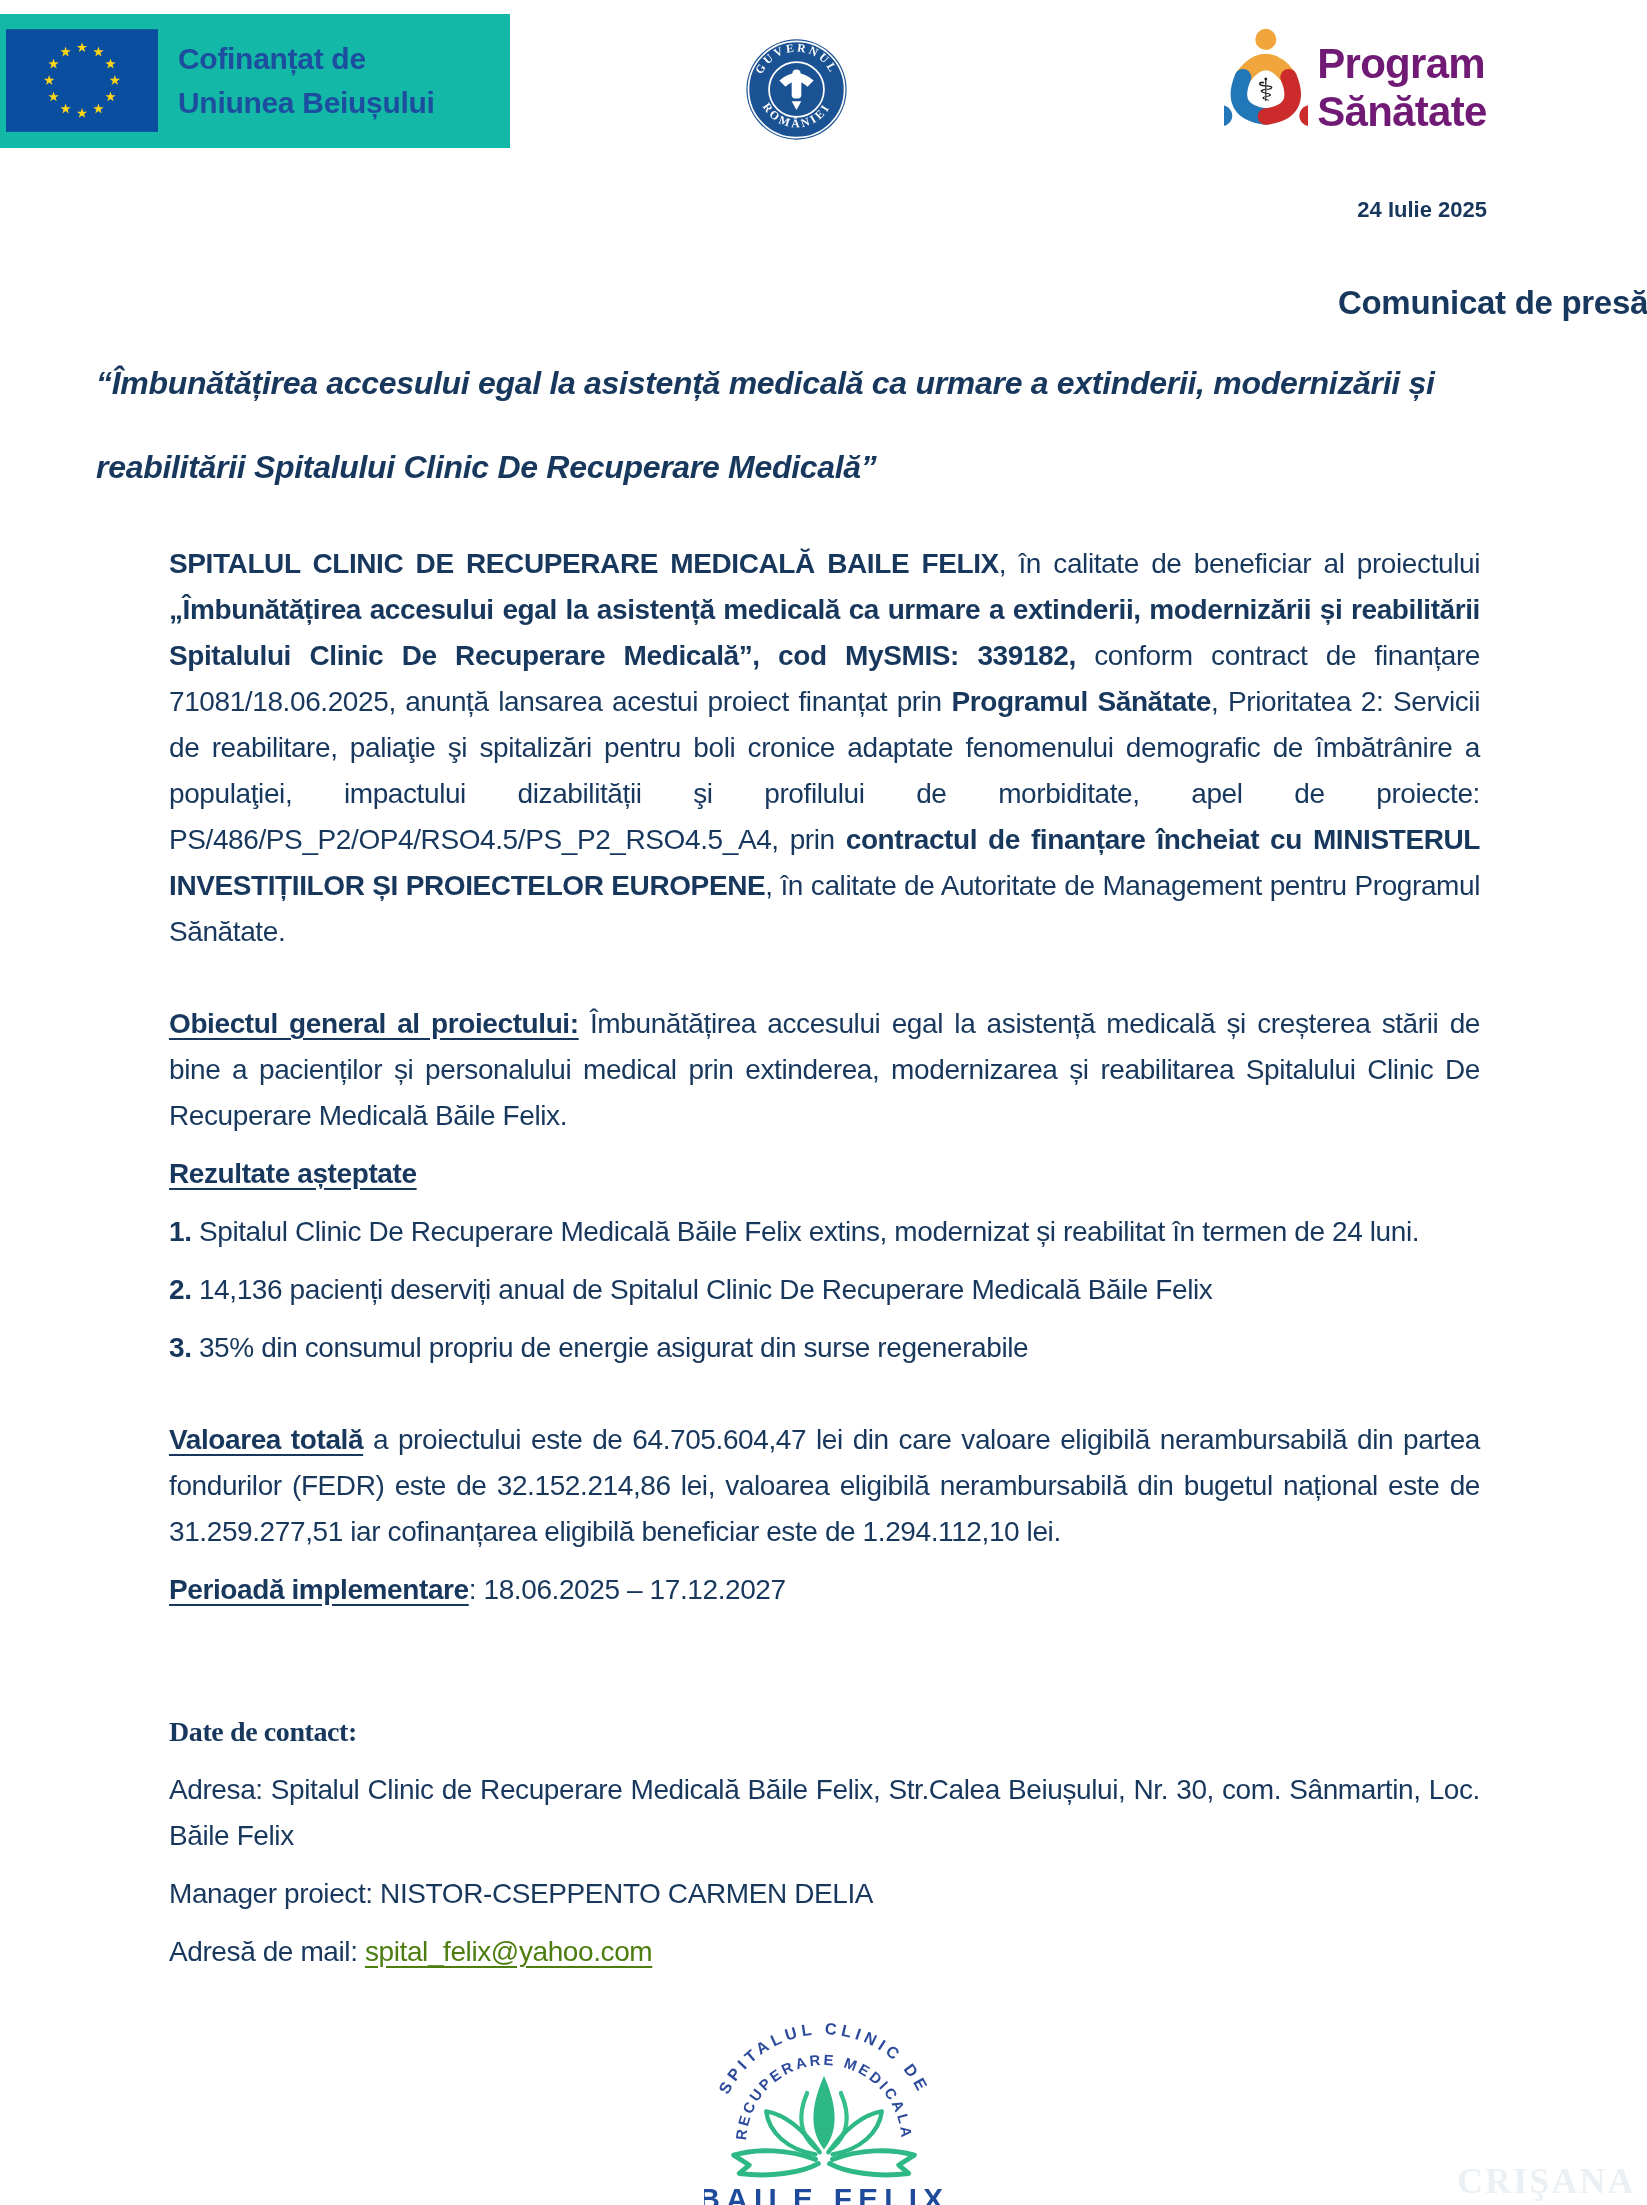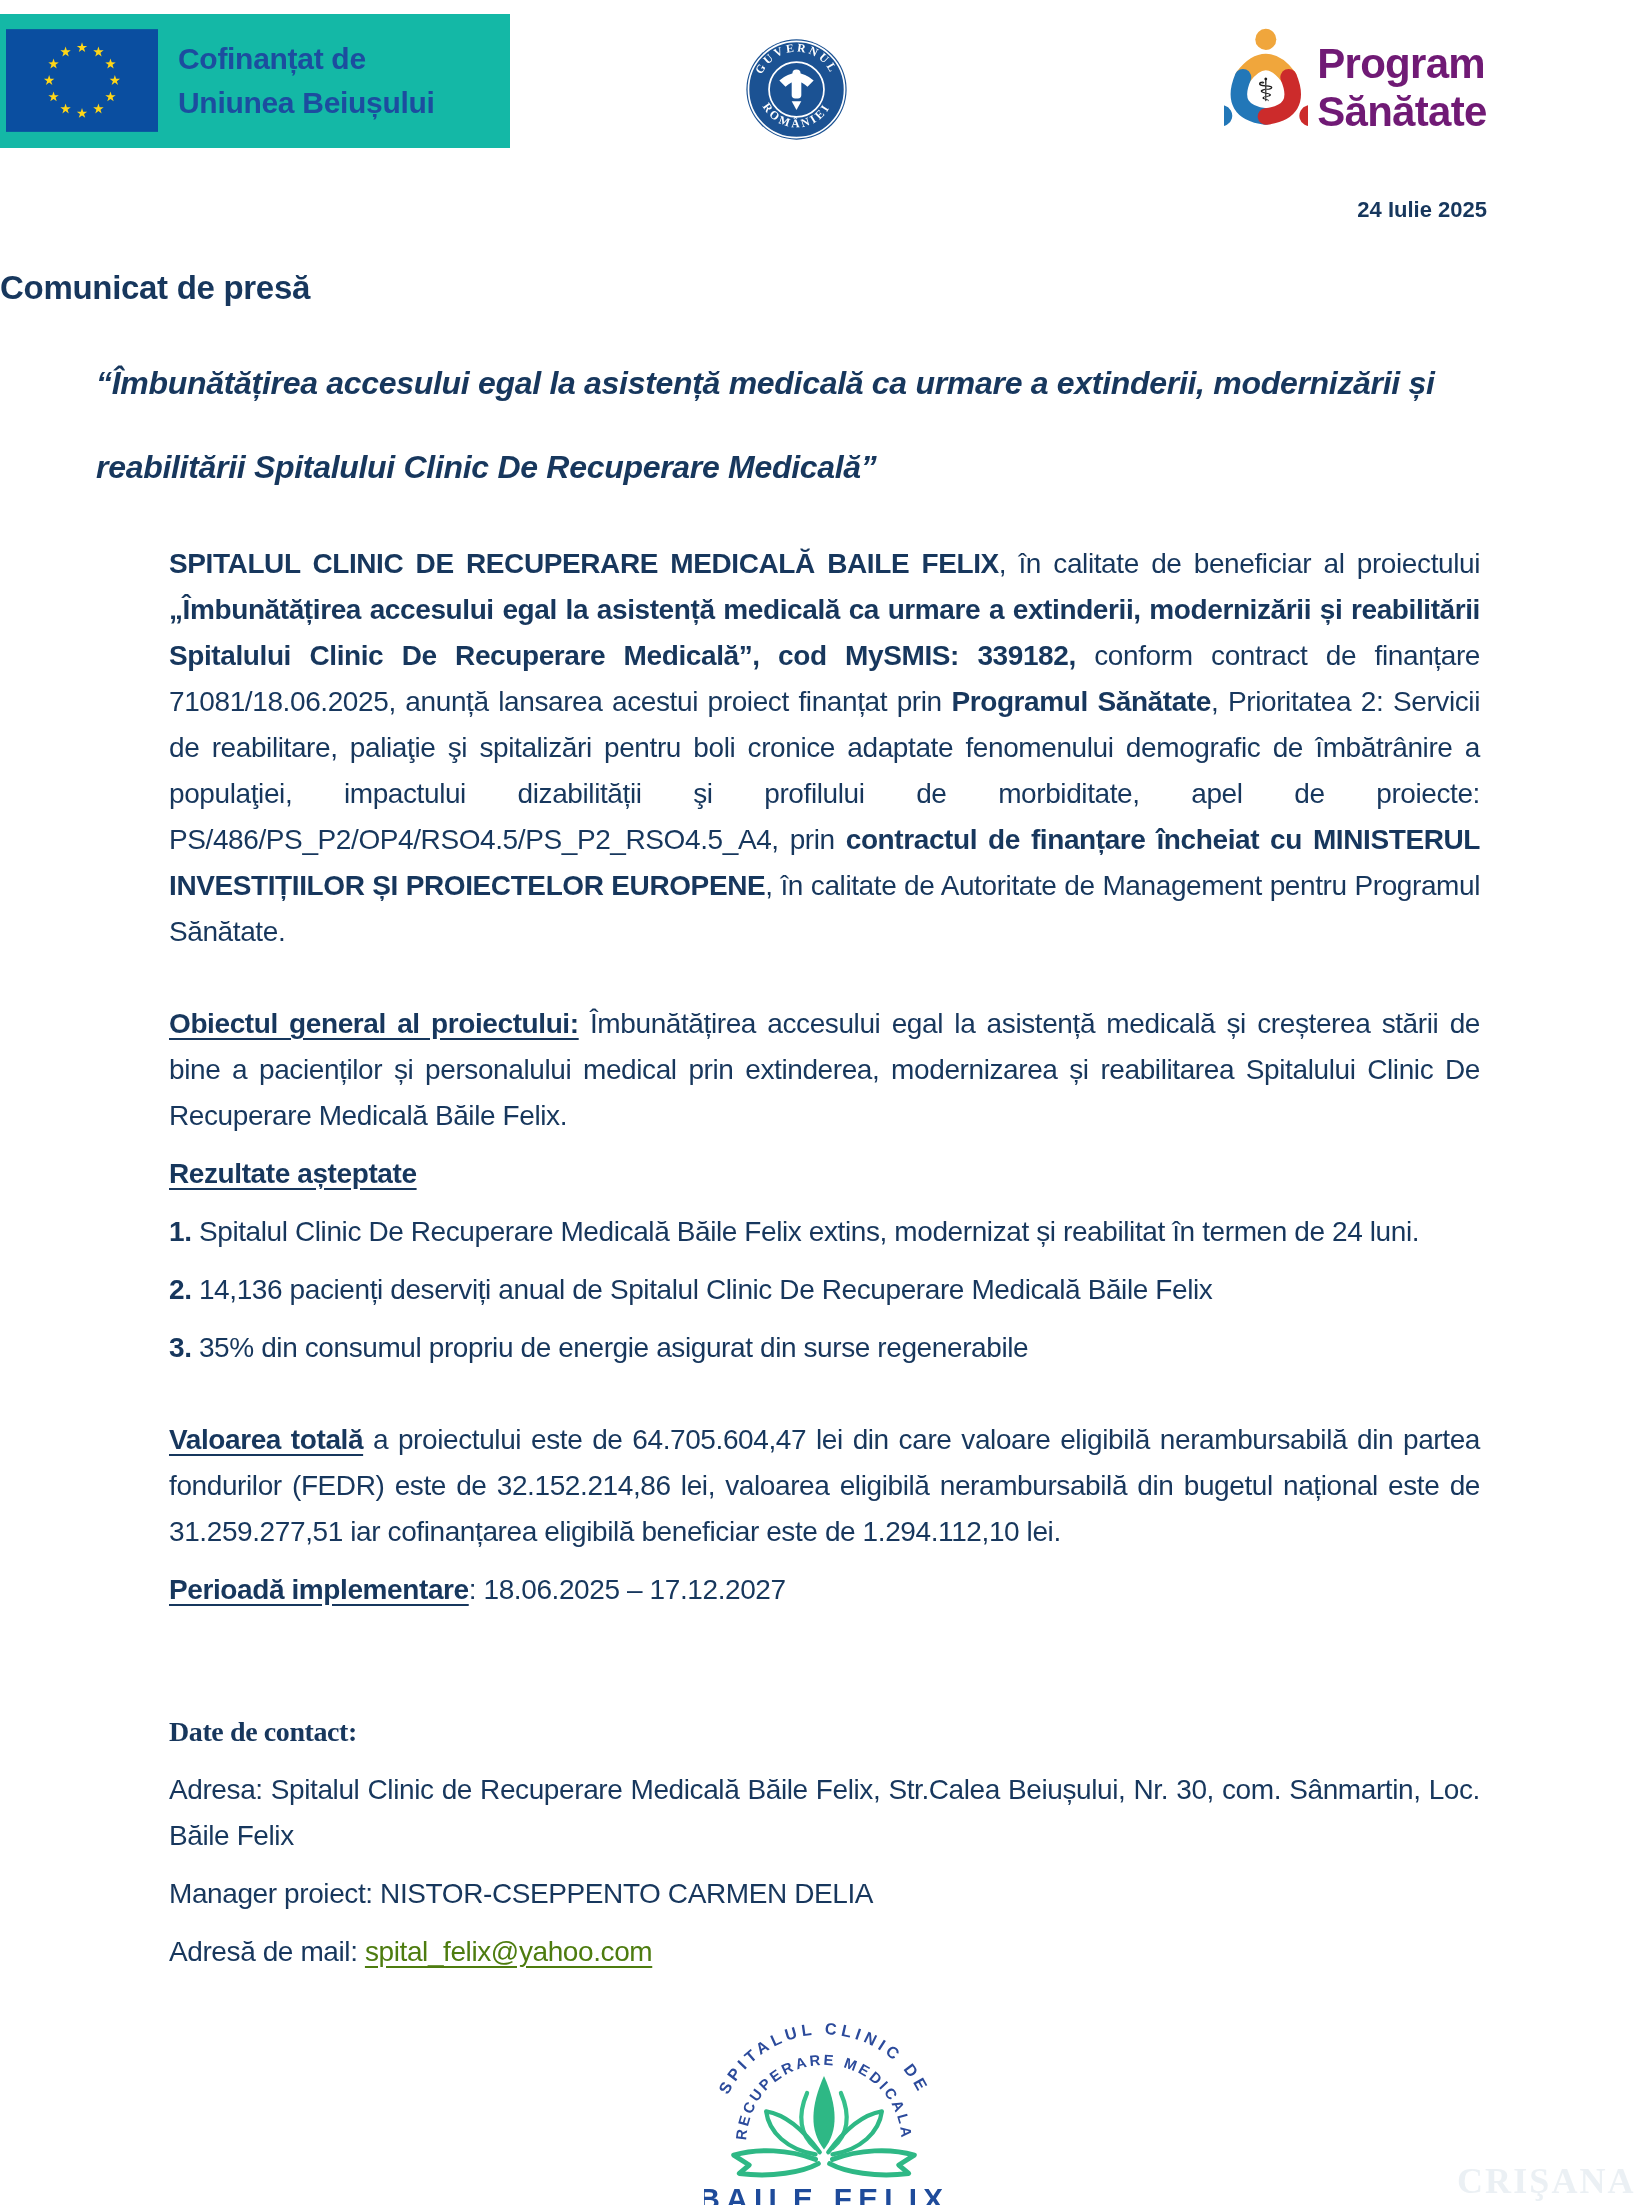--- a/index.html
+++ b/index.html
@@ -11,21 +11,21 @@
   .eu-logo{position:absolute;left:0;top:13.7px;width:510px;height:134px;
     background:#14b8a6;display:flex;align-items:center;}
   .eu-flag{margin-left:5.5px;flex:0 0 auto;display:block;}
   .eu-text{margin-left:20.5px;font-size:30px;font-weight:bold;color:#1c4d9f;
     line-height:1.45;letter-spacing:-0.3px;}
   .gov-logo{position:absolute;left:745px;top:38px;width:103px;height:103px;}
   .ps-logo{position:absolute;left:1224px;top:25px;display:flex;align-items:center;gap:9.6px;}
   .ps-text{font-size:42px;font-weight:bold;color:#701a75;letter-spacing:-0.7px;}
   
   .date-line{position:absolute;top:190px;right:161px;font-size:22px;font-weight:bold;margin-top:7px;}
-  .doc-title{position:absolute;top:269px;left:0;right:0;text-align:left;
+  .doc-title{position:absolute;top:284px;left:0;right:0;text-align:right;
     font-size:33px;font-weight:bold;letter-spacing:-0.3px;}
   .doc-subtitle{position:absolute;top:341px;left:96px;right:96px;
     font-size:32px;font-weight:bold;font-style:italic;line-height:84px;letter-spacing:-0.3px;}
   
   .content{position:absolute;left:157px;top:529px;width:1335px;
     font-size:28px;line-height:46px;text-align:justify;letter-spacing:-0.4px;}
   .content p{margin:12px;}
   .gap1{margin-top:46px !important;}
   .gap2{margin-top:96px !important;font-family:Liberation Serif, serif;}
   .bold{font-weight:bold;}

